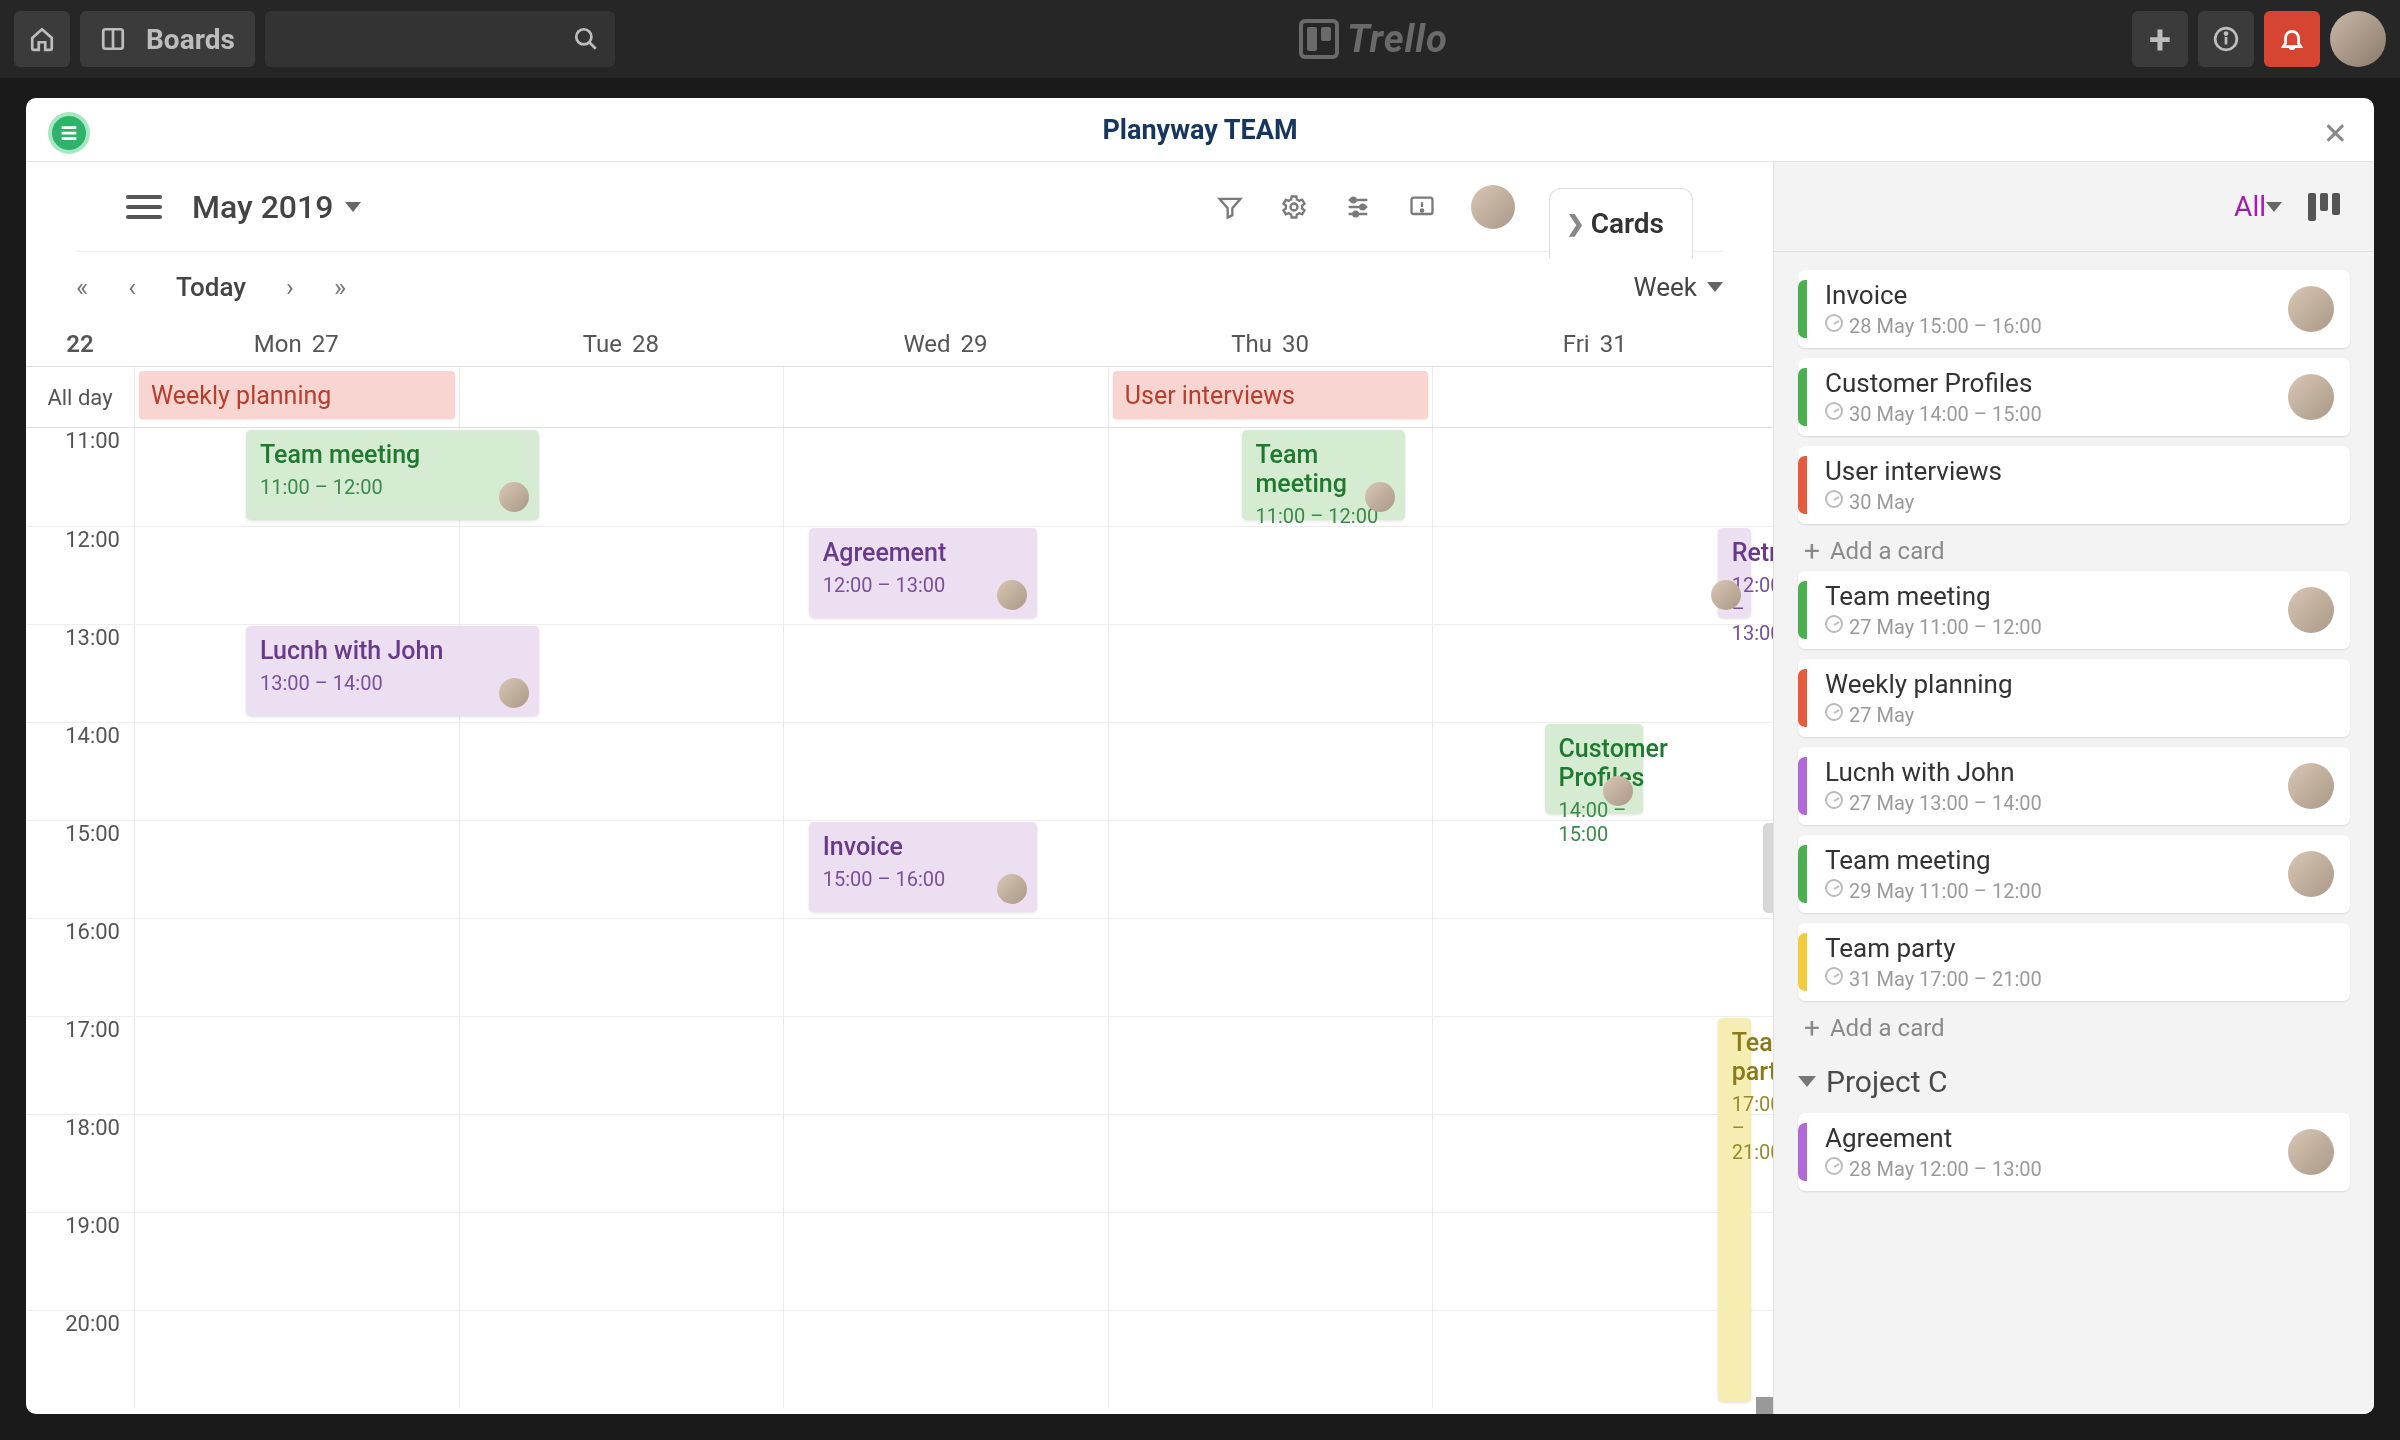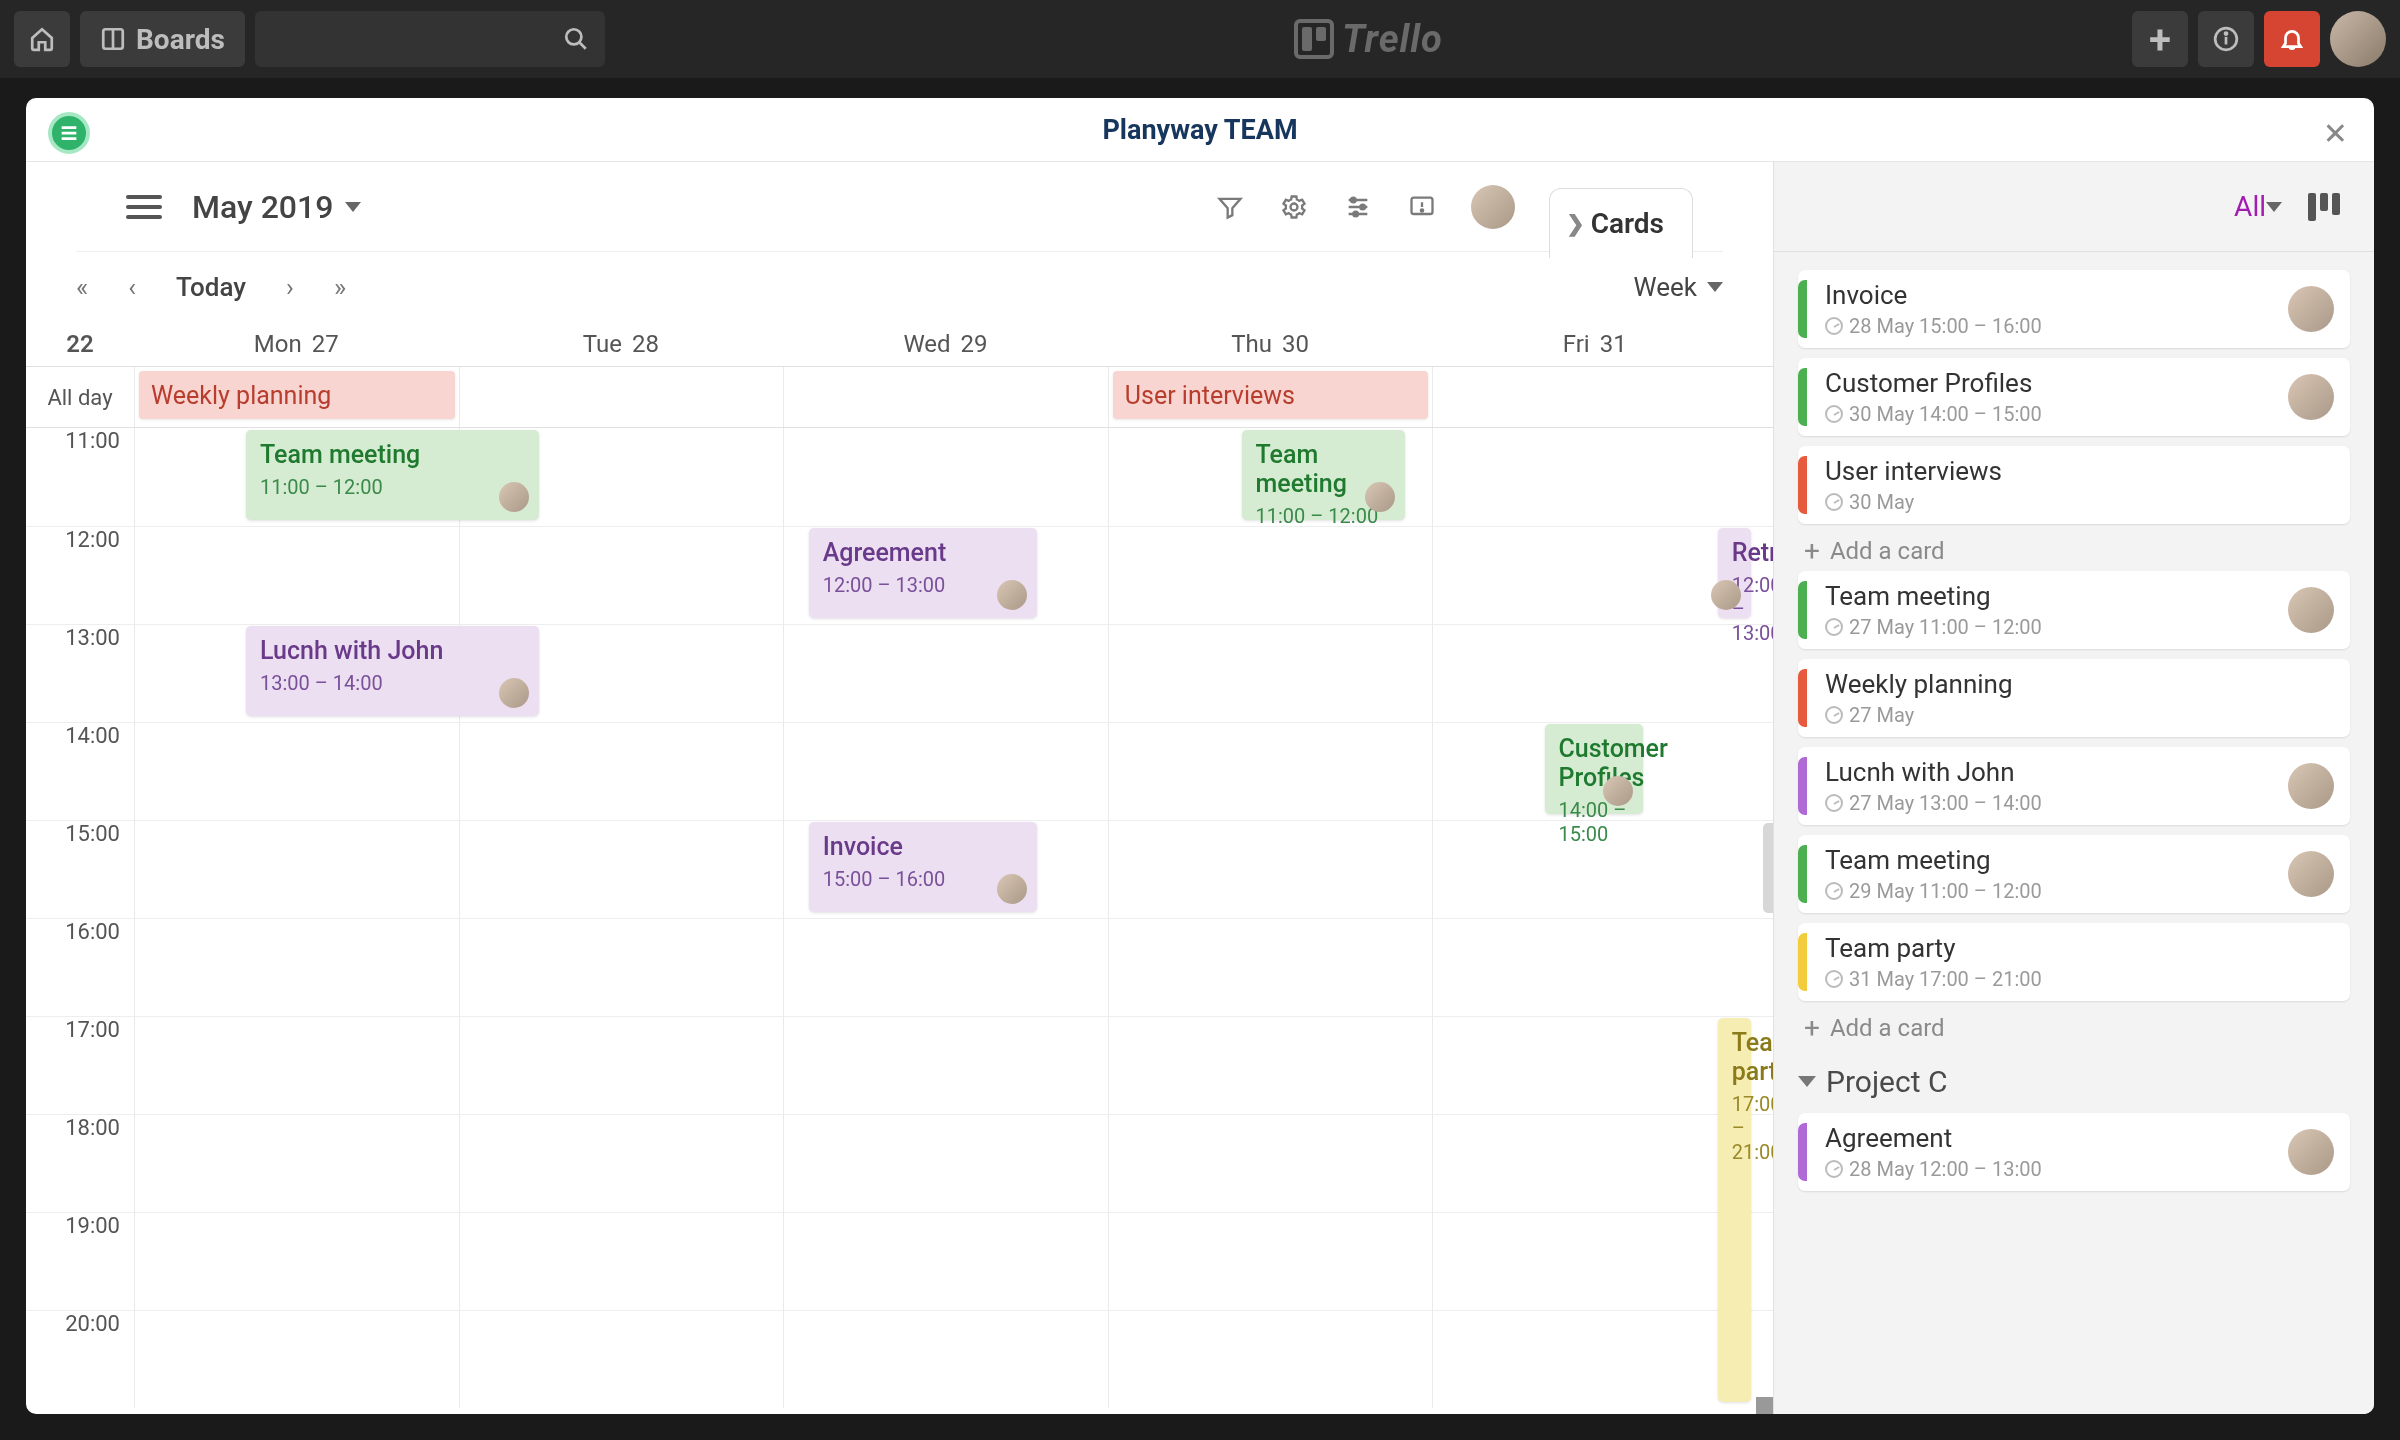--- a/index.html
+++ b/index.html
@@ -28,21 +28,21 @@
     display: flex;
     align-items: center;
     justify-content: center;
     color: #bdbdbd;
     font-size: 28px;
     font-weight: 600;
     cursor: pointer;
   }
   .tb-boards {
     padding: 17px 20px;
-    gap: 10px;
+    gap: 20px;
   }
   .tb-boards span { font-size: 28px; color:#bdbdbd; font-weight:700;}
   .tb-search {
     width: 350px;
     justify-content: flex-end;
     padding: 0 16px;
     background:#333;
   }
   .trello-logo {
     margin: 0 auto;
@@ -218,21 +218,21 @@
   .proj-head .tri { width:0;height:0;border-left:9px solid transparent;border-right:9px solid transparent;border-top:11px solid #777;}
   .card {
     background:#fff; border-radius:7px; display:flex; align-items:center;
     padding:10px 16px 10px 0; margin-bottom:10px; box-shadow:0 1px 2px rgba(0,0,0,.1);
     position:relative; min-height:78px; cursor:pointer;
   }
   .card .stripe { width:9px; align-self:stretch; border-radius:7px 0 0 7px; margin-right:18px;}
   .st-green{background:#4cb050;} .st-red{background:#e65a3d;} .st-purple{background:#b06ad6;} .st-yellow{background:#f2cc3d;}
   .card .ct { flex:1;}
   .card .ct .ttl { font-size:26px; color:#333;}
-  .card .ct .meta { font-size:20px; color:#9a9a9a; display:flex; align-items:center; gap:6px; margin-top:4px;}
+  .card .ct .meta { font-size:20px; color:#9a9a9a; display:flex; gap:6px; margin-top:4px;}
   .card .ct .meta .clk { width:18px; height:18px; border:2px solid #bbb; border-radius:50%; position:relative;}
   .card .ct .meta .clk::after{content:"";position:absolute;left:50%;top:50%;width:6px;height:2px;background:#bbb;transform-origin:left;transform:rotate(-30deg);}
   .card .av { width:46px; height:46px; border-radius:50%; background:linear-gradient(135deg,#d9c6b5,#a98);}
   .add-card { color:#8a8a8a; font-size:24px; display:flex; align-items:center; gap:10px; margin:10px 0 4px 6px; cursor:pointer;}
   .add-card .plus { font-size:28px;}
 
   svg.icn-svg{width:26px;height:26px;}
 </style>
 </head>
 <body>

